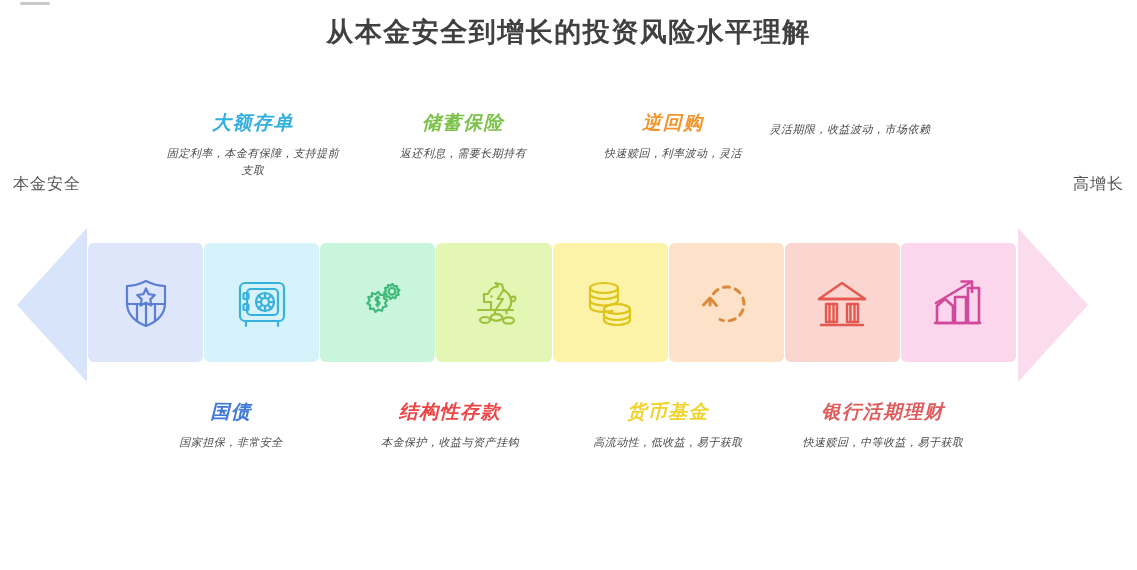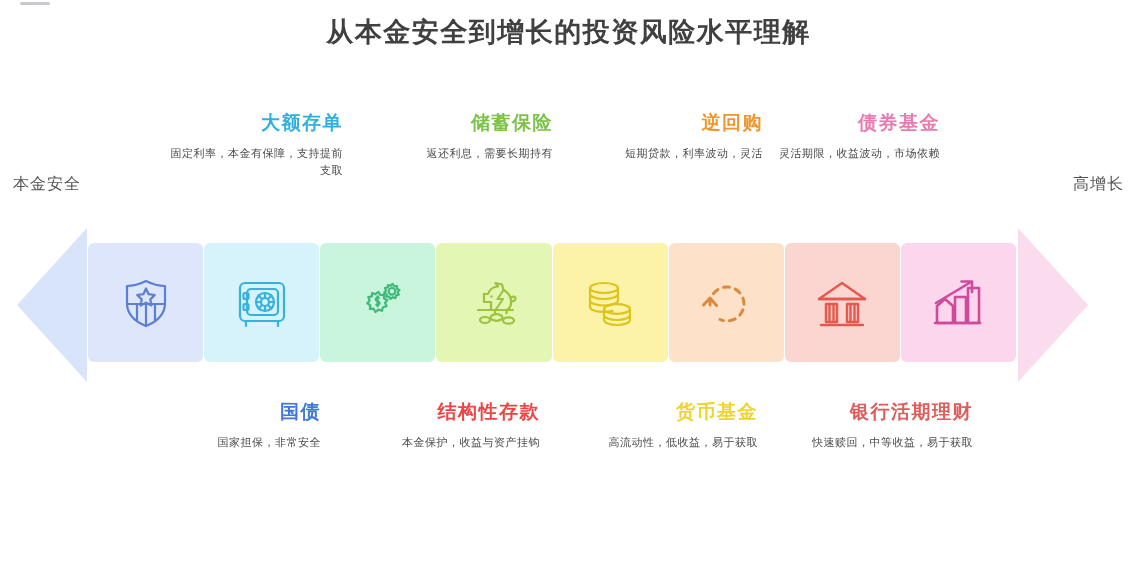--- a/index.html
+++ b/index.html
@@ -80,21 +80,22 @@
     display: flex;
     align-items: center;
     justify-content: center;
   }
   .card svg { display: block; }
 
   
   .callout {
     position: absolute;
     width: 180px;
-    text-align: right;
+    text-align: center;
+    font-style: italic;
   }
   .callout .head {
     font-family: "Liberation Serif", "DejaVu Serif", serif;
     font-size: 19px;
     font-weight: bold;
     letter-spacing: 1.5px;
     line-height: 1.25;
     white-space: nowrap;
   }
   .callout .desc {
@@ -256,24 +257,23 @@
   <div class="callout top" style="left:163px">
     <div class="head" style="color:#31b0e0">大额存单</div>
     <div class="desc">固定利率，本金有保障，支持提前支取</div>
   </div>
   <div class="callout top" style="left:373px">
     <div class="head" style="color:#7cc24a">储蓄保险</div>
     <div class="desc">返还利息，需要长期持有</div>
   </div>
   <div class="callout top" style="left:583px">
     <div class="head" style="color:#f0962e">逆回购</div>
-    <div class="desc">短期贷款，利率波动，灵活</div>
+    <div class="desc">快速赎回，利率波动，灵活</div>
   </div>
   <div class="callout top" style="left:760px">
-    <div class="head" style="color:#e87bb0">债券基金</div>
     <div class="desc">灵活期限，收益波动，市场依赖</div>
   </div>
 
   <div class="callout bottom" style="left:141px">
     <div class="head" style="color:#3f78d8">国债</div>
     <div class="desc">国家担保，非常安全</div>
   </div>
   <div class="callout bottom" style="left:360px">
     <div class="head" style="color:#ef4444">结构性存款</div>
     <div class="desc">本金保护，收益与资产挂钩</div>

